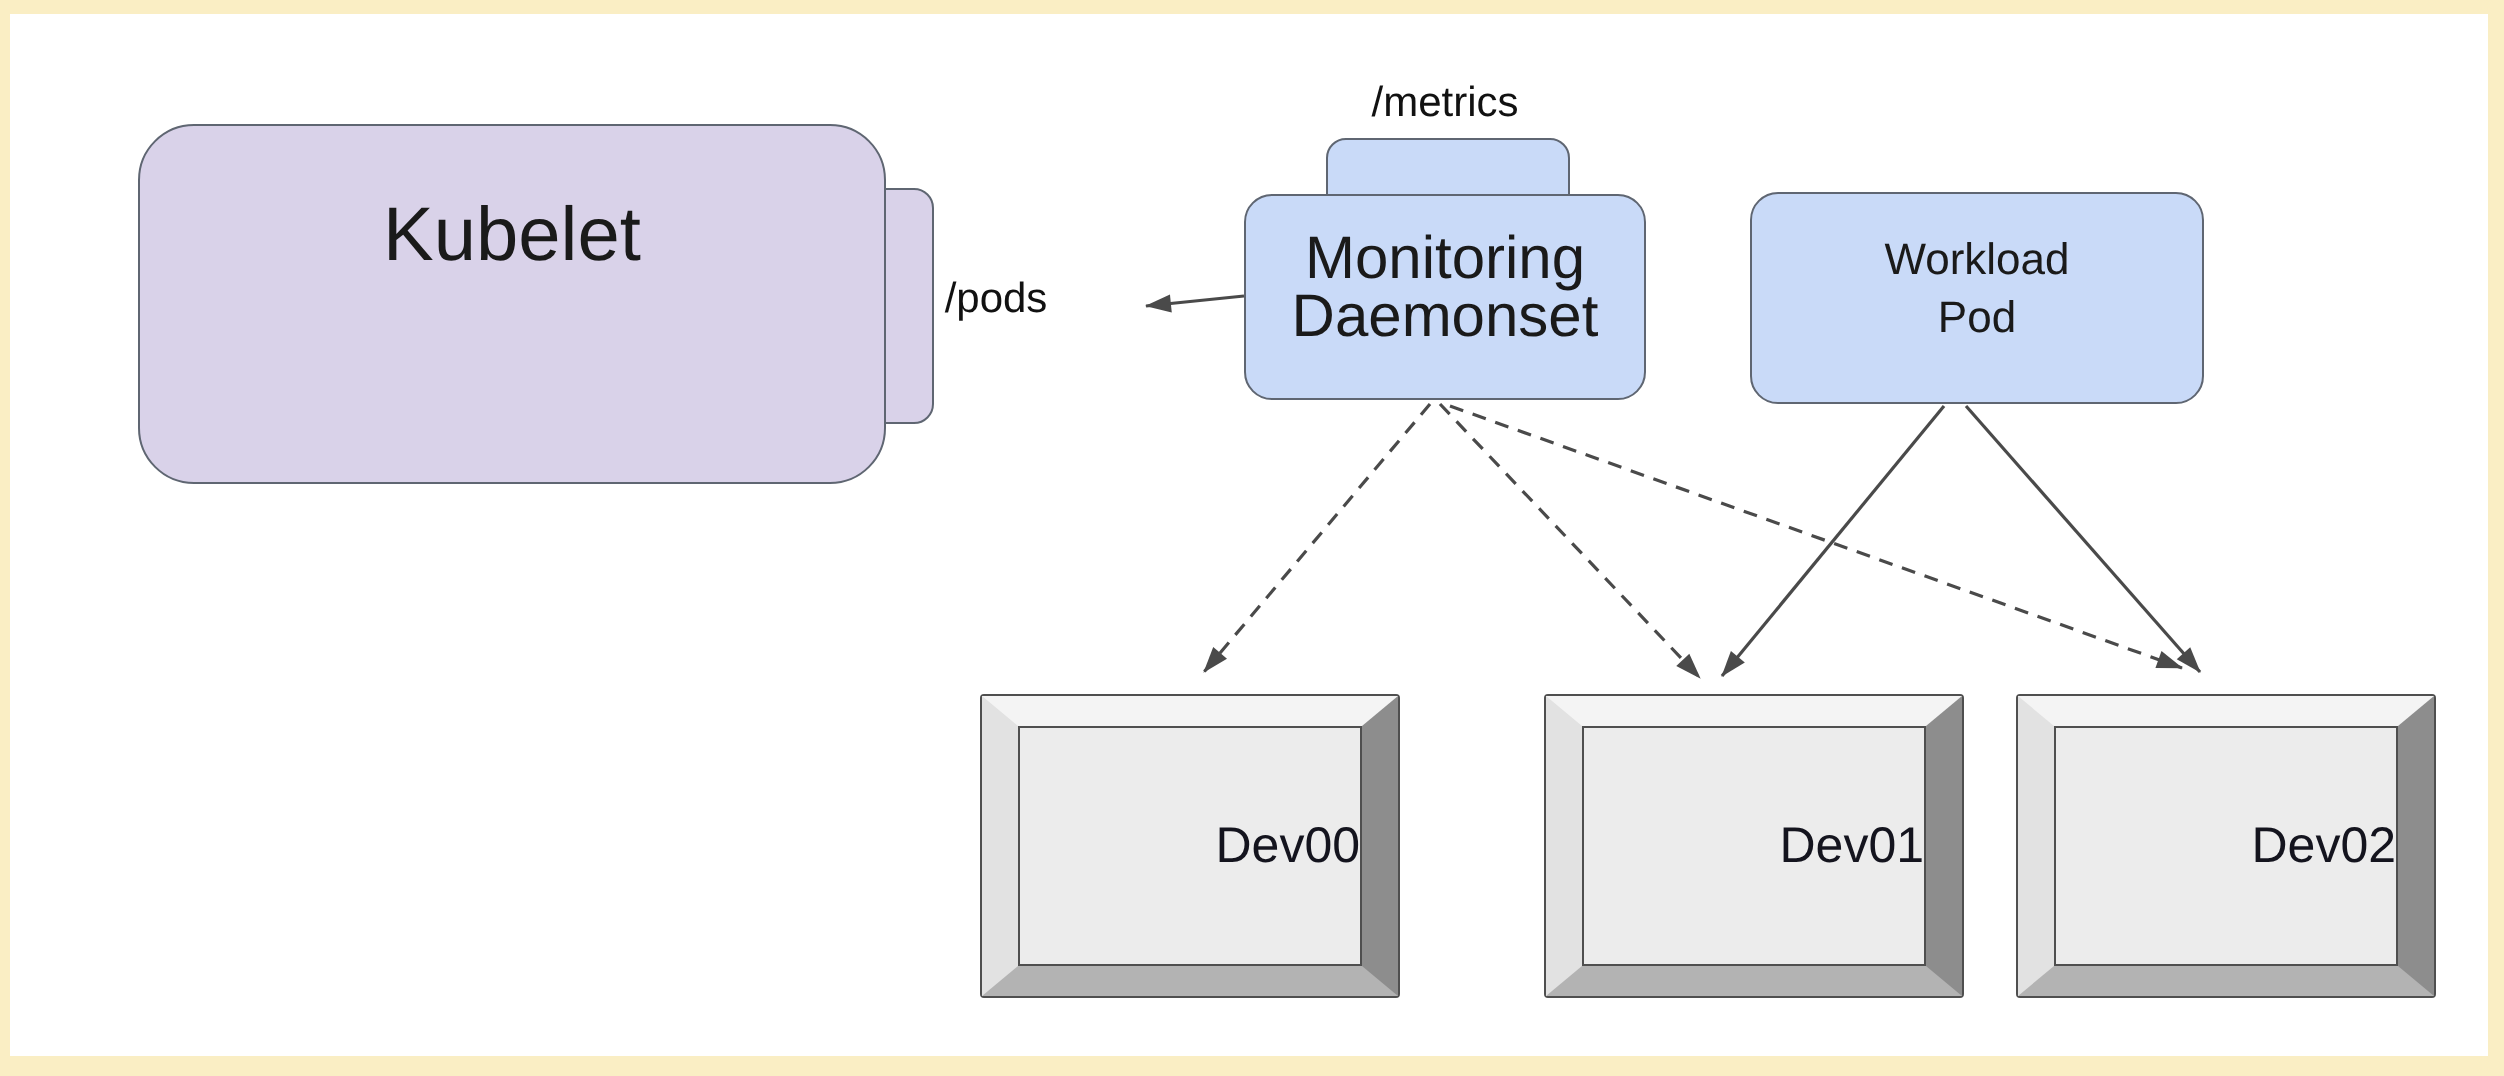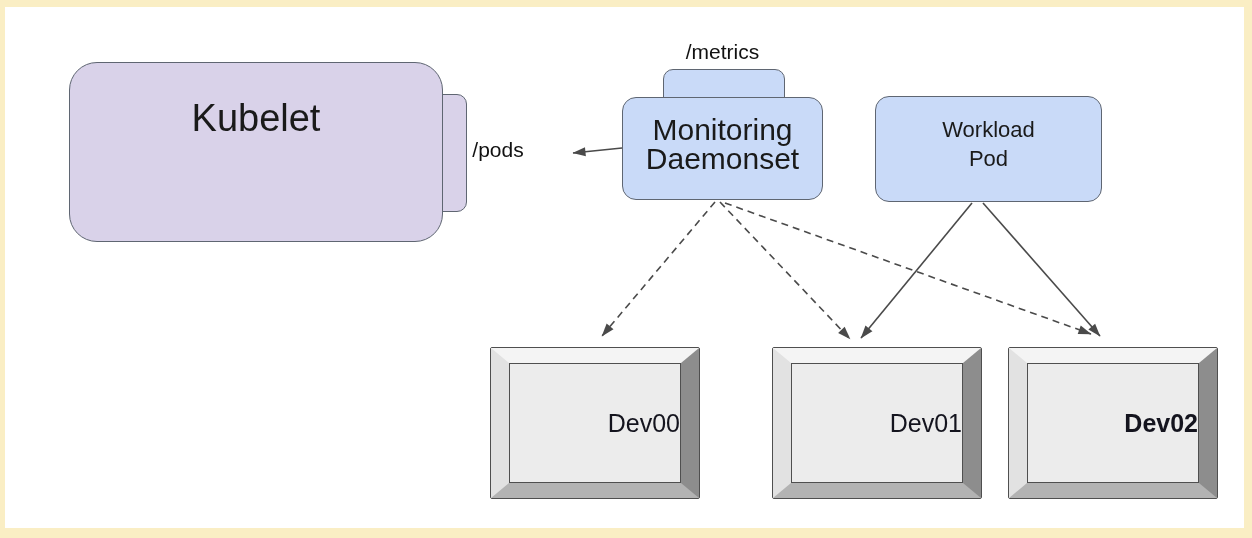--- a/index.html
+++ b/index.html
@@ -81,21 +81,21 @@
   }
   .keycap-face {
     width: 100%; height: 100%; box-sizing: border-box;
     background: var(--device-face, #ececec);
     border: 1px solid #4f4f4f;
     display: flex; align-items: center; justify-content: flex-end;
     font-size: 25px; color: #14141e;
   }
   #dev00 { left: 485px; }
   #dev01 { left: 743px; margin-left: 24px; }
-  #dev02 { left: 1003px; font-weight: bold; }
+  #dev02 { left: 1003px; }
 
   
   #edges { left: 0; top: 0; width: 1252px; height: 538px; pointer-events: none; }
   .edge {
     stroke: var(--arrow, #4a4a4a);
     stroke-width: 1.6;
     fill: none;
   }
   .edge.dashed { stroke-dasharray: 7 5; }
 </style>

